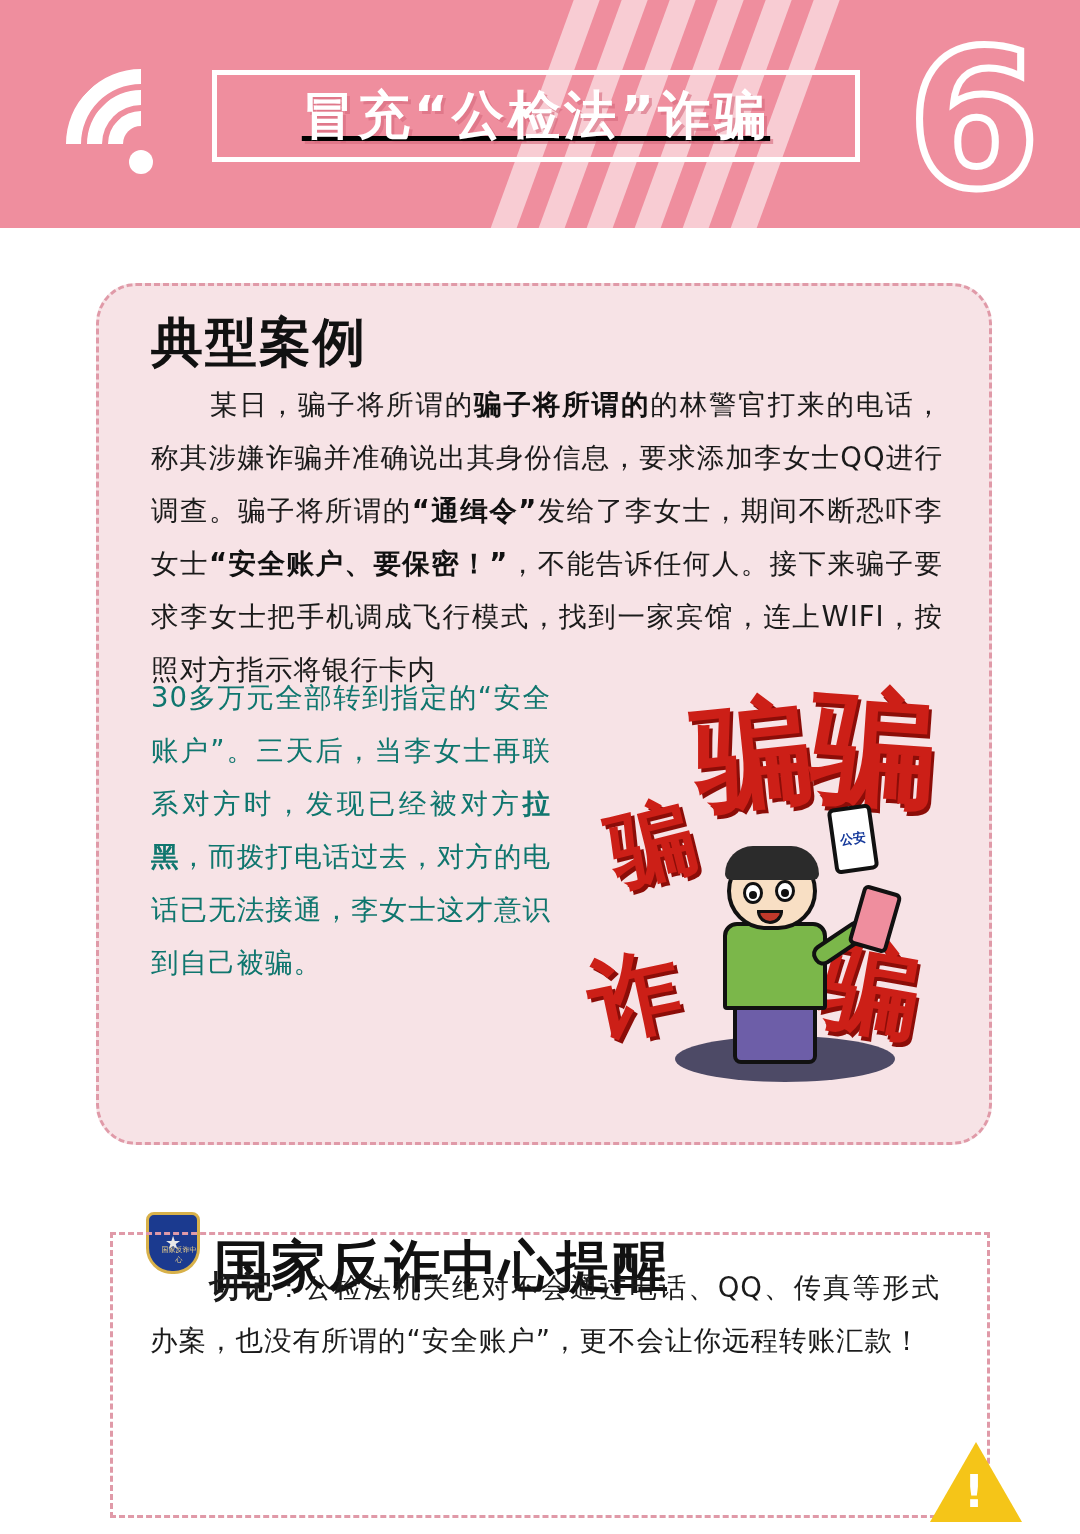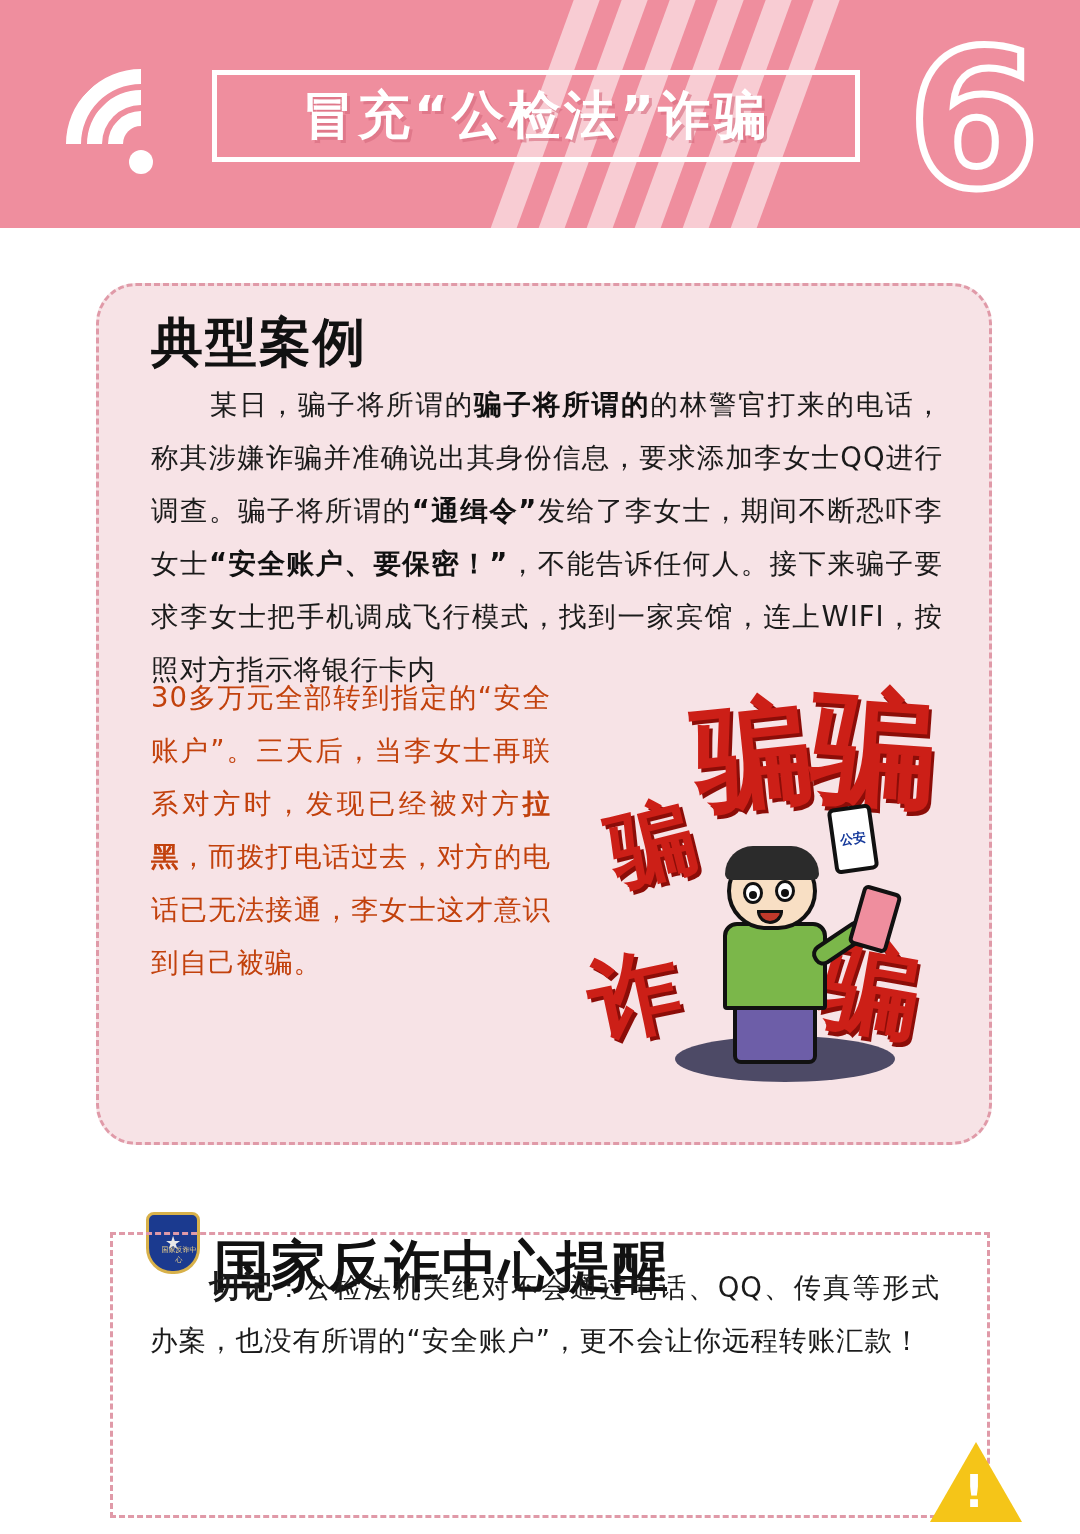--- a/index.html
+++ b/index.html
@@ -72,20 +72,21 @@
     position: absolute;
     left: 212px;
     top: 70px;
     width: 648px;
     height: 92px;
     border: 5px solid #ffffff;
     box-sizing: border-box;
     display: flex;
     align-items: center;
     justify-content: center;
+    text-decoration: underline;
   }
   .title-text {
     font-family: "DejaVu Sans", "Liberation Sans", sans-serif;
     font-weight: bold;
     font-size: 52px;
     letter-spacing: 4px;
     color: #ffffff;
     white-space: nowrap;
     text-shadow: 3px 3px 0 rgba(214,105,125,.6);
   }
@@ -138,21 +139,21 @@
   .case-body .ind { display: inline-block; width: 58px; }
   .case-body b { font-weight: bold; color: #111; }
 
   .case-body-2 {
     position: absolute;
     left: 52px;
     top: 385px;
     width: 400px;
     font-size: 27.5px;
     line-height: 53px;
-    color: #c2410c;
+    color: #0f766e;
     text-align: justify;
     font-family: "DejaVu Sans", "Liberation Sans", sans-serif;
     letter-spacing: 1px;
   }
 
   
   .illus {
     position: absolute;
     right: 20px;
     top: 380px;

